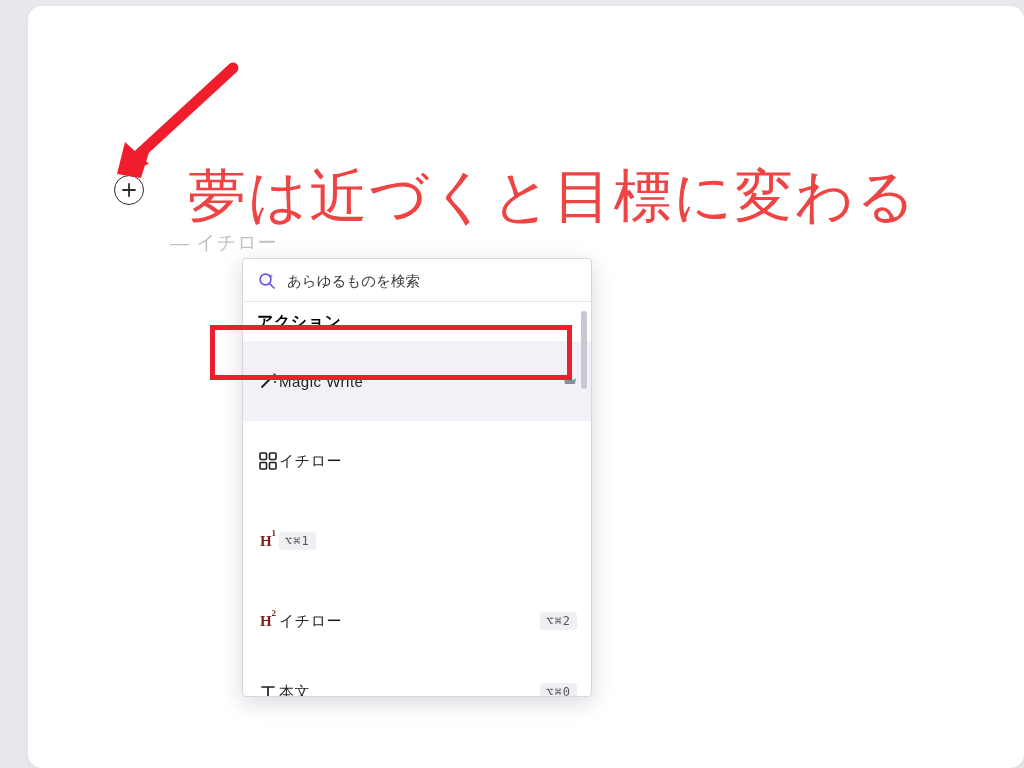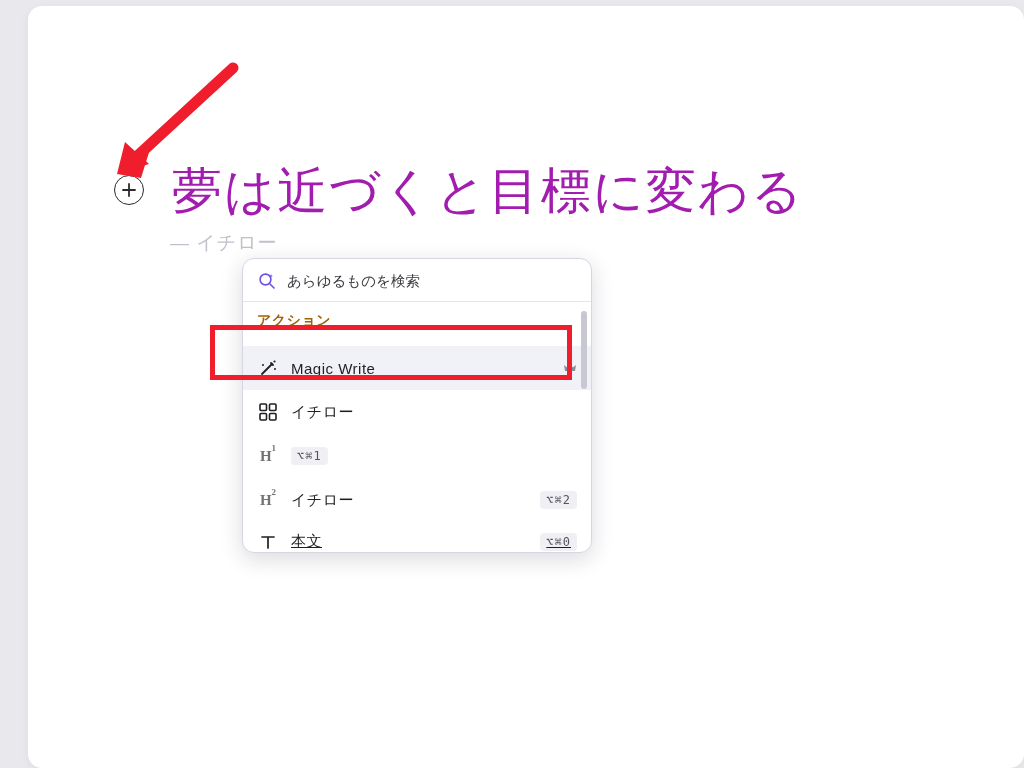--- a/index.html
+++ b/index.html
@@ -31,44 +31,44 @@
       border-radius: 50%;
       background: #ffffff;
       display: flex;
       align-items: center;
       justify-content: center;
       cursor: pointer;
     }
     .plus-btn svg { display: block; }
     .heading {
       position: absolute;
-      left: 144px;
+      left: 160px;
       top: 152px;
-      font-size: 50px;
+      font-size: 58px;
       font-weight: 400;
-      color: #a21caf;
+      color: #ef4444;
       letter-spacing: 2px;
       white-space: nowrap;
     }
     .subheading {
       position: absolute;
       left: 142px;
       top: 224px;
       font-size: 19px;
       color: #c0c1ca;
       letter-spacing: 1px;
     }
     .menu {
       position: absolute;
       left: 214px;
       top: 252px;
       width: 350px;
       background: #ffffff;
       border: 1px solid #d6d7e0;
-      border-radius: 12px;
+      border-radius: 4px;
       box-shadow: 0 6px 22px rgba(23, 24, 60, 0.16);
       overflow: hidden;
     }
     .menu-search {
       display: flex;
       align-items: center;
       gap: 10px;
       padding: 12px 14px 10px 14px;
     }
     .menu-search .search-icon-wrap {
@@ -76,39 +76,38 @@
       height: 20px;
       display: flex;
       align-items: center;
       justify-content: center;
     }
     .menu-search-text {
       font-size: 14.5px;
       color: #3a3a3f;
     }
     .menu-section-label {
-      padding: 10px 14px 16px 14px;
-      font-size: 14px;
+      padding: 10px 14px 8px 14px;
+      font-size: 16px;
       font-weight: 700;
-      color: #a16207;
+      color: #000000;
       letter-spacing: 0.5px;
     }
     .menu-divider {
       height: 1px;
       background: #e5e5ec;
       margin: 0;
     }
     .menu-list {
       position: relative;
     }
     .menu-item {
       display: flex;
       align-items: center;
-      gap: 12px;
-      padding: 11px 14px;
+      padding: 29px 14px;
       font-size: 15px;
       color: #1f1f24;
       cursor: pointer;
       position: relative;
     }
     .menu-item.hovered {
       background: #f1f2f7;
     }
     .menu-item .item-icon {
       width: 22px;
@@ -177,21 +176,21 @@
       overflow: hidden;
       text-decoration: underline;
     }
     .last-item .item-label { transform: translateY(2px); }
     .last-item .shortcut { transform: translateY(2px); }
     .last-item .item-icon { transform: translateY(2px); }
     .h-tag {
       font-family: Georgia, serif;
       font-weight: 700;
       font-size: 15px;
-      color: #737373;
+      color: #7f1d1d;
       position: relative;
     }
     .h-tag sup {
       font-size: 9px;
       position: relative;
       top: -4px;
     }
   </style>
 </head>
 <body>

